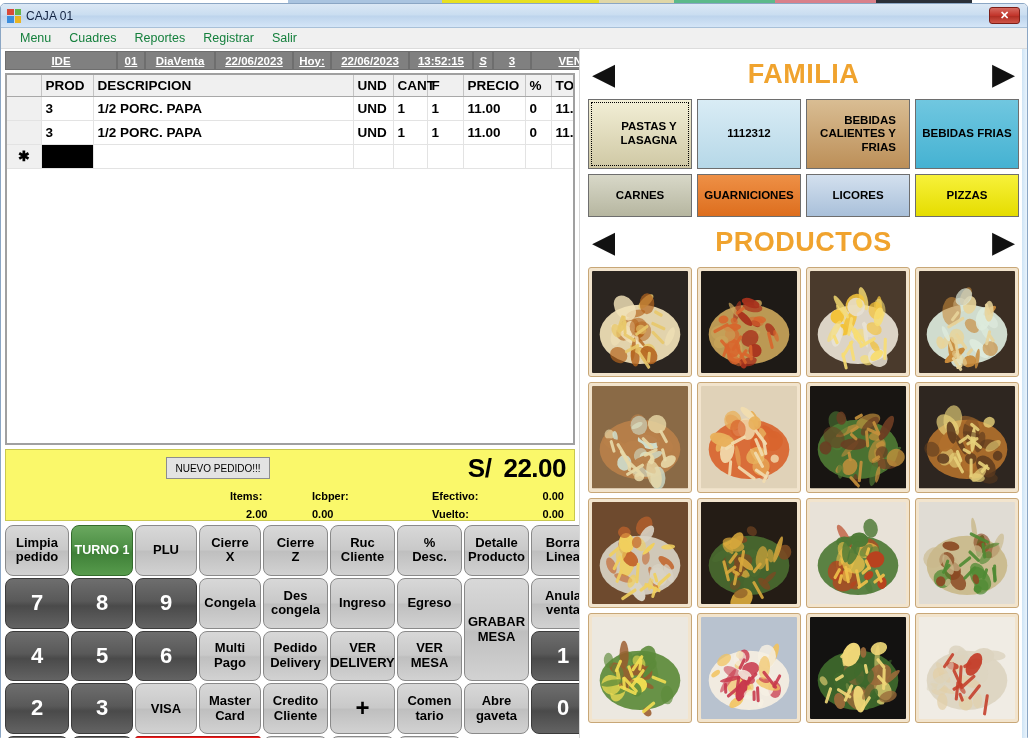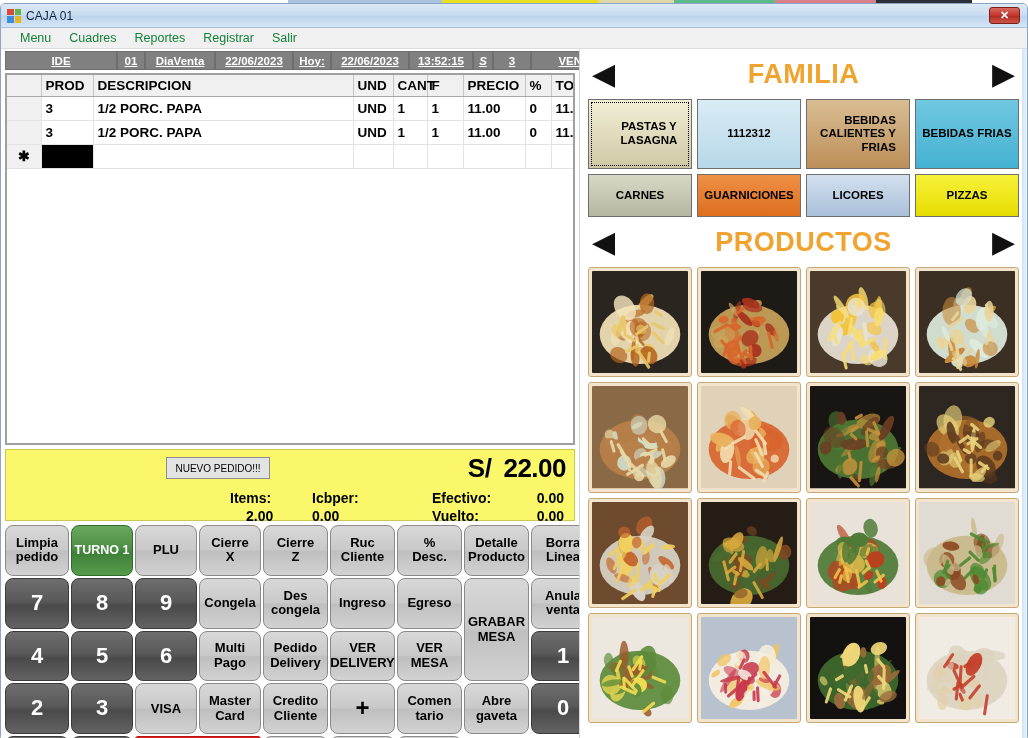--- a/index.html
+++ b/index.html
@@ -122,21 +122,21 @@
     font-size: 10px; color: #000;
     display:flex; align-items:center; justify-content:center;
     cursor: pointer;
   }
   #grand-total {
     position: absolute; right: 8px; top: 3px;
     font-size: 26px; font-weight: bold; color: #000;
     letter-spacing: -.5px;
   }
   #grand-total .cur { margin-right: 12px; }
-  .tot-lbl { position: absolute; font-size: 14px; font-weight: bold; color: #000; }
+  .tot-lbl { position: absolute; font-size: 11px; font-weight: bold; color: #000; }
   #items-lbl  { left: 224px; top: 40px; }
   #items-val  { left: 228px; top: 58px; margin-left: 12px; }
   #icbper-lbl { left: 306px; top: 40px; }
   #icbper-val { left: 306px; top: 58px; }
   #efect-lbl  { left: 426px; top: 40px; }
   #vuelto-lbl { left: 426px; top: 58px; }
   #efect-val  { right: 10px; top: 40px; }
   #vuelto-val { right: 10px; top: 58px; }
 
   

